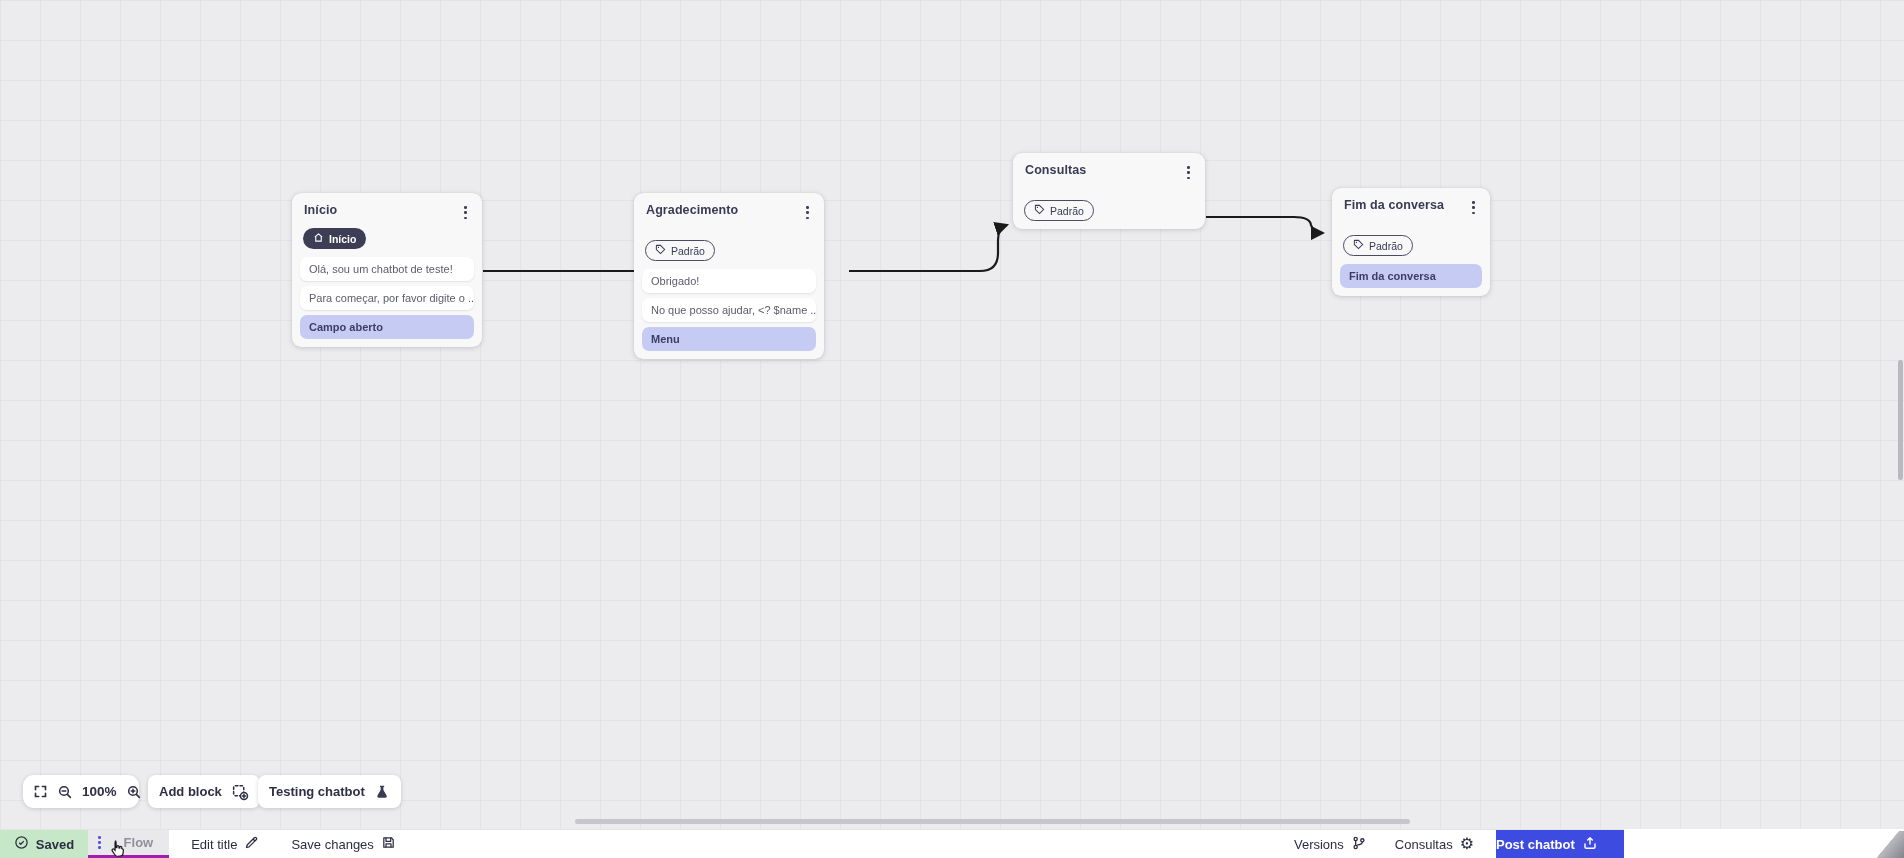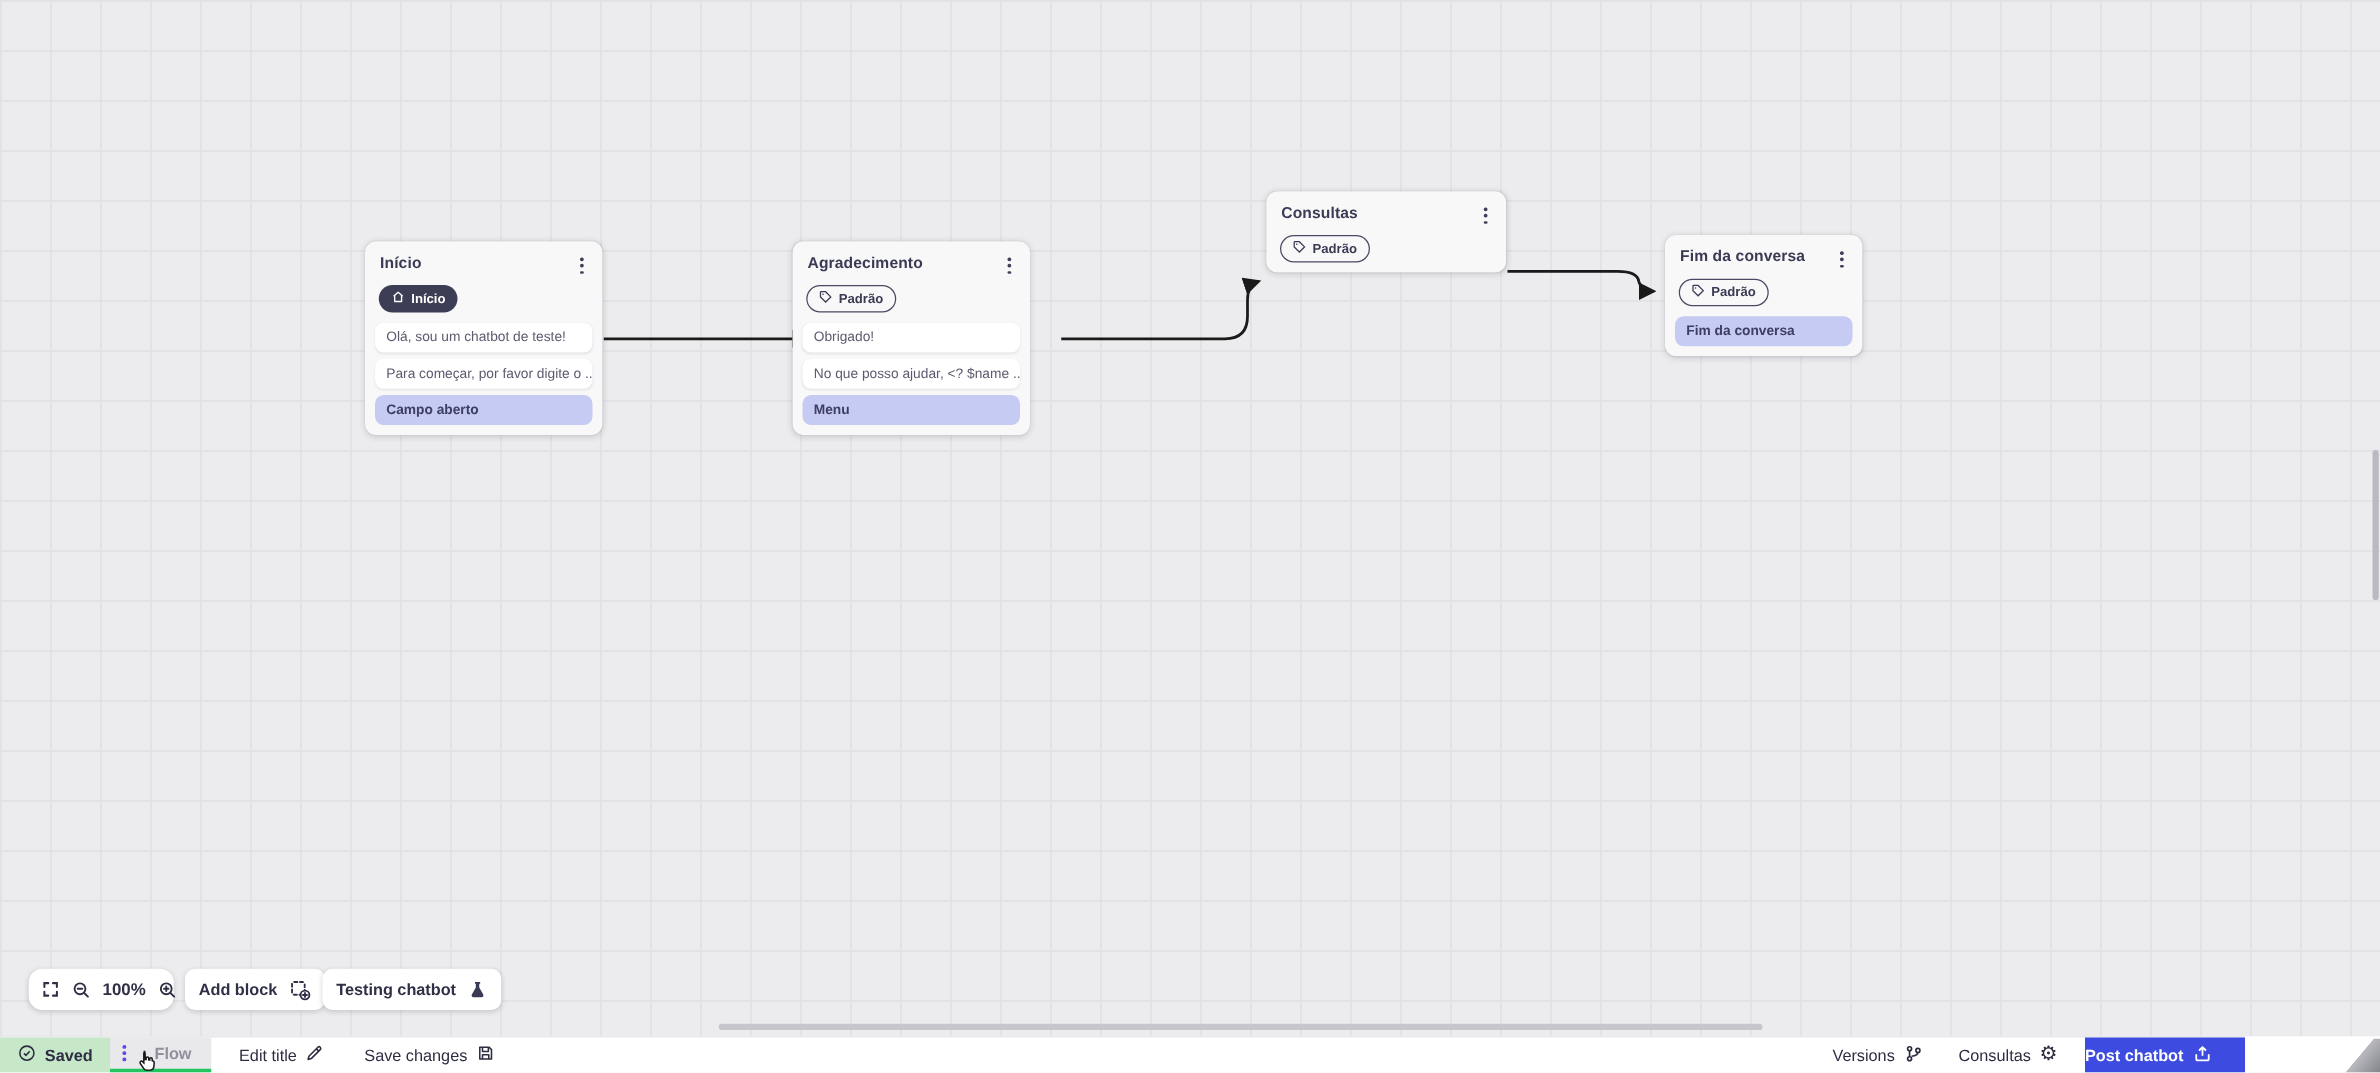--- a/index.html
+++ b/index.html
@@ -24,45 +24,45 @@
     box-shadow:0 1px 5px rgba(40,40,60,.18), 0 0 1px rgba(40,40,60,.15);
     padding:8px; 
   }
   .node-header { display:flex; justify-content:space-between; align-items:flex-start; padding:2px 2px 0 4px; }
   .node-title { font-size:12.5px; font-weight:700; color:#3a3a55; letter-spacing:.1px; }
   .kebab { display:flex; flex-direction:column; gap:2.6px; padding:3px 5px; cursor:pointer; }
   .kebab i { width:2.7px; height:2.7px; border-radius:50%; background:#3f3f58; }
   .start-badge { display:inline-flex; align-items:center; gap:5px; background:#3d3d55; color:#fff;
     font-size:10.5px; font-weight:700; border-radius:11px; padding:4px 10px; margin:6px 0 0 3px; }
   .tag-pill { display:inline-flex; align-items:center; gap:5px; border:1.3px solid #4a4a62; color:#3a3a55;
-    font-size:10.5px; font-weight:700; border-radius:11px; padding:3px 9px; margin:6px 0 0 3px; background:transparent; }
+    font-size:10.5px; font-weight:400; border-radius:11px; padding:3px 9px; margin:18px 0 0 3px; background:transparent; }
   .msg-list { margin-top:8px; display:flex; flex-direction:column; gap:5px; }
   .msg { background:#fff; border-radius:7px; padding:6px 9px; font-size:11px; color:#5b5b6e;
     box-shadow:0 1px 2px rgba(40,40,60,.10); white-space:nowrap; overflow:hidden; }
   .msg.action { background:#c5cbf2; color:#3d3d66; font-weight:700; box-shadow:none; }
 
   
   .pill { position:absolute; top:775px; height:33px; background:#fff; border-radius:8px;
     box-shadow:0 1px 4px rgba(40,40,60,.18); display:flex; align-items:center; gap:9px;
     padding:0 11px; font-size:13px; color:#2f2f45; font-weight:700; }
   .pill .ic { display:flex; align-items:center; }
   .zoom-pct { font-size:13.5px; font-weight:700; color:#2f2f45; }
 
   
   .hscroll { position:absolute; left:575px; top:819px; width:835px; height:5px; border-radius:3px; background:#c6c6cc; }
   .vscroll { position:absolute; right:1px; top:360px; width:5px; height:120px; border-radius:3px; background:#b9b9c1; }
 
   
-  .statusbar { position:absolute; left:0; bottom:0; width:1796px; height:29px; background:#fff;
+  .statusbar { position:absolute; left:0; bottom:0; width:1624px; height:29px; background:#fff;
     border-top:1px solid #e3e3e7; display:flex; justify-content:space-between; align-items:stretch;
     font-size:13px; color:#2d2d42; }
   .sb-left, .sb-right { display:flex; align-items:stretch; }
   .sb-item { display:flex; align-items:center; gap:7px; cursor:pointer; }
   .saved-chip { background:#c7e8c8; width:88px; justify-content:center; font-weight:600; }
-  .flow-tab { background:#e9e9ec; border-bottom:3px solid #22c55e; padding:0 16px 0 4px; position:relative; }
+  .flow-tab { background:#e9e9ec; border-bottom:3px solid #a21caf; padding:0 16px 0 4px; position:relative; }
   .flow-kebab { display:flex; flex-direction:column; gap:2.3px; padding:0 6px; }
   .flow-kebab i { width:2.6px; height:2.6px; border-radius:50%; background:#5a4de0; }
   .flow-label { color:#90909c; font-weight:600; margin-left:10px; }
   .edit-title { margin-left:22px; }
   .save-changes { margin-left:32px; }
   .versions { margin-right:28px; }
   .settings { margin-right:22px; }
   .post-btn { background:#3d4be0; color:#fff; font-weight:700; width:128px; justify-content:flex-start; border:none; font-size:13px; }
   .gear-glyph { font-size:16px; line-height:1; color:#2d2d42; }
 

